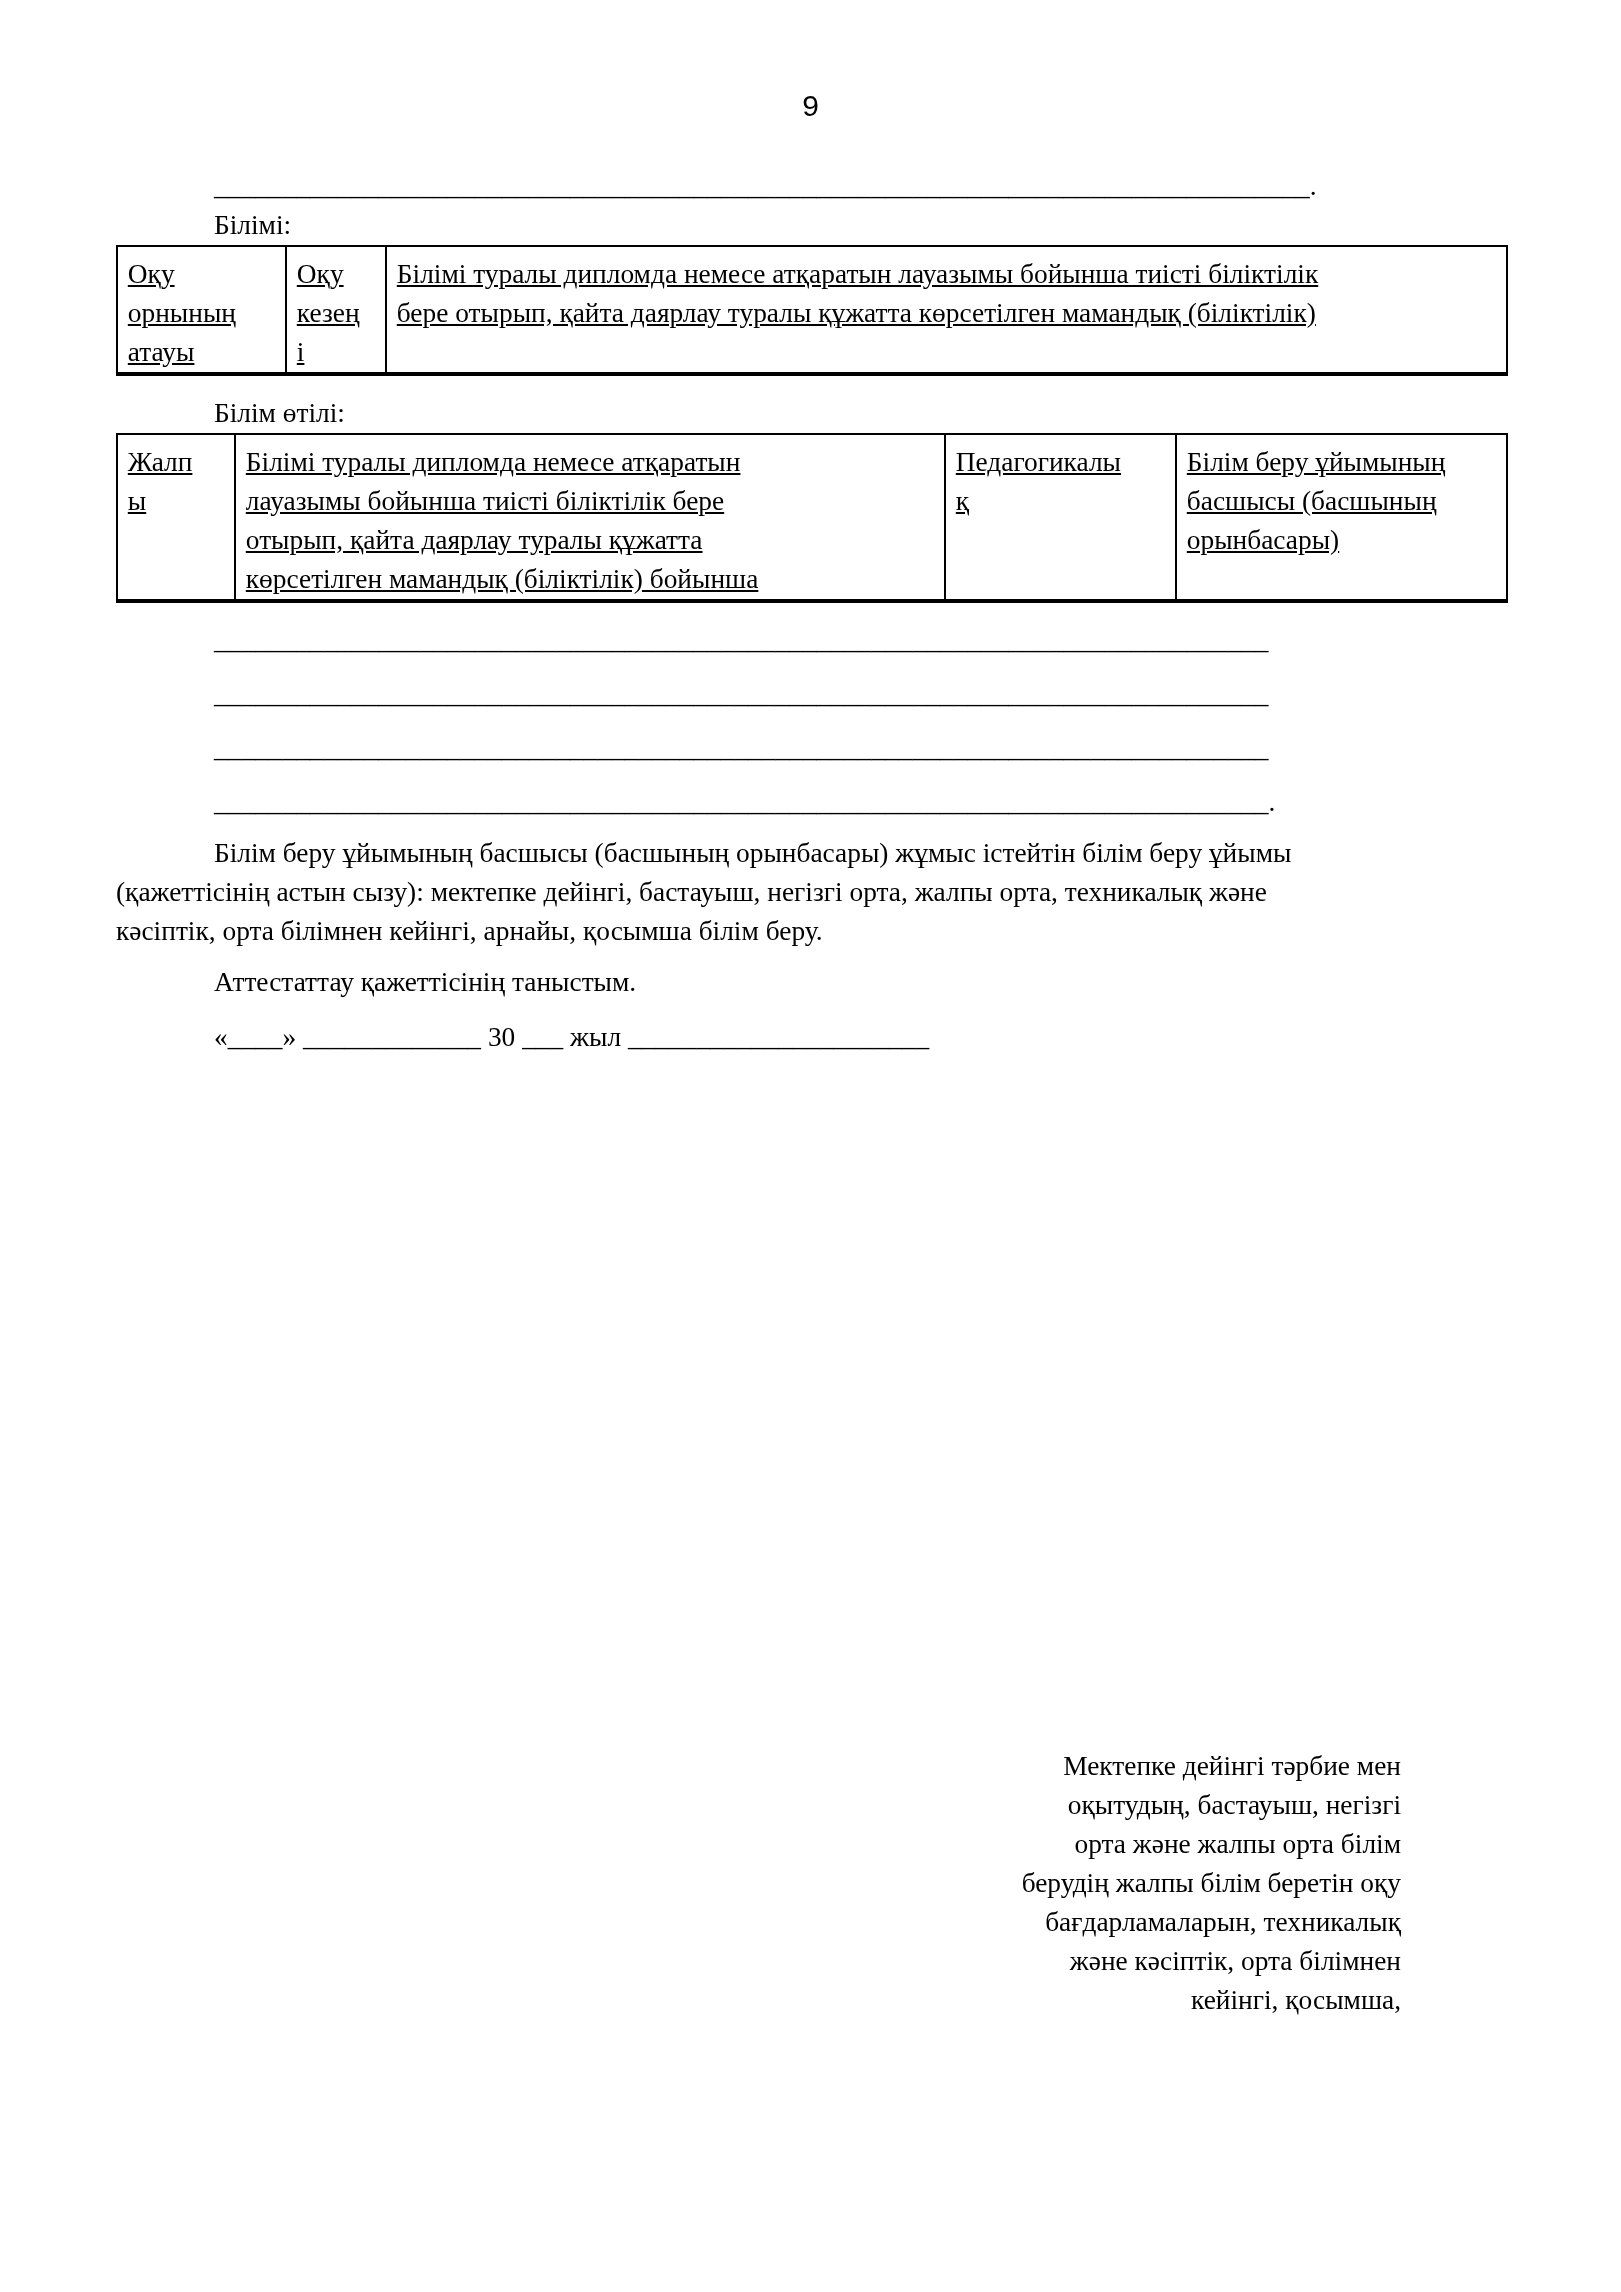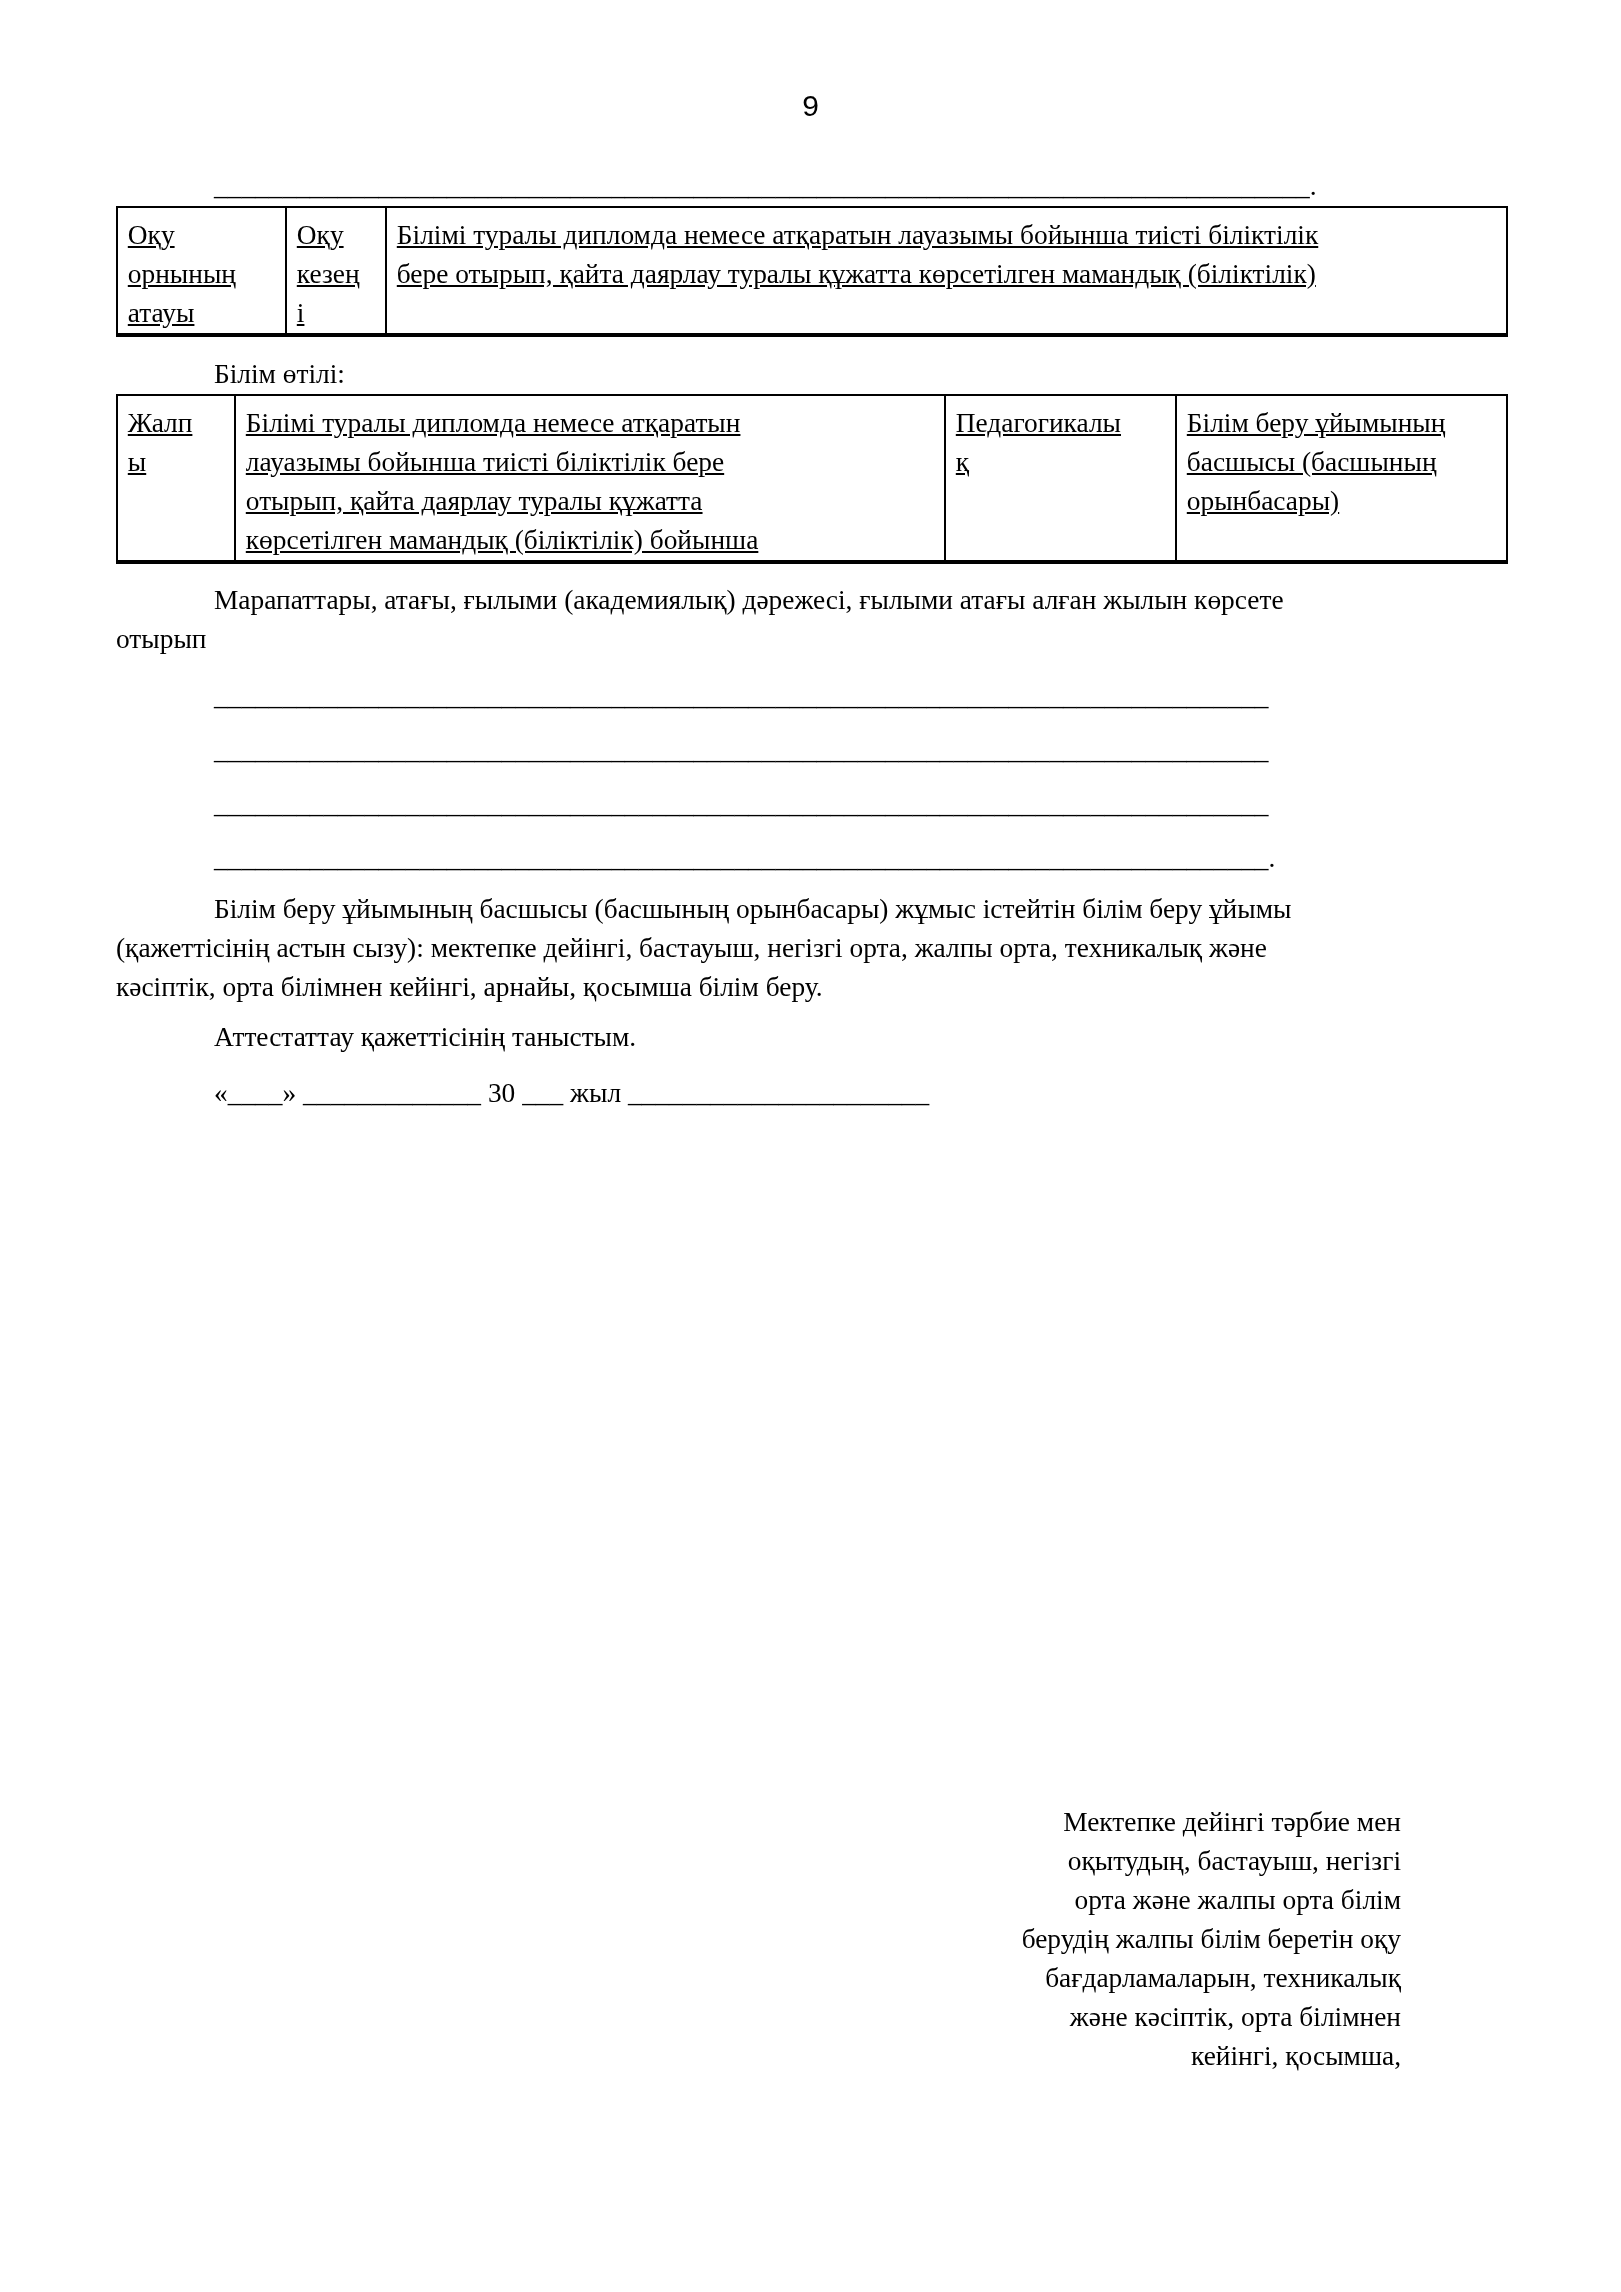--- a/index.html
+++ b/index.html
@@ -99,20 +99,21 @@
 </style>
 </head>
 <body>
 
 <div class="content">
 
   <div class="page-num">9</div>
 
   <div class="top-blank-line">________________________________________________________________________________.</div>
 
+  <div class="section-label label-edu">Білімі:</div>
 
   <table class="doc-table tbl-edu">
     <colgroup>
       <col class="edu-c1">
         <col class="edu-c2">
         <col class="edu-c3">
     </colgroup>
     <tbody>
         <tr>
       <td>Оқу
@@ -146,22 +147,20 @@
 көрсетілген мамандық (біліктілік) бойынша</td>
       <td>Педагогикалы
 қ</td>
       <td>Білім беру ұйымының
 басшысы (басшының
 орынбасары)</td>
     </tr>
   </tbody>
     </table>
 
-  <div class="para para-awards">Марапаттары, атағы, ғылыми (академиялық) дәрежесі, ғылыми атағы алған жылын көрсете
-отырып</div>
 
   <div class="blanks">
     <div class="blank-line">_____________________________________________________________________________</div>
     <div class="blank-line">_____________________________________________________________________________</div>
     <div class="blank-line">_____________________________________________________________________________</div>
     <div class="blank-line">_____________________________________________________________________________.</div>
   </div>
 
   <div class="para para-orgtype">Білім беру ұйымының басшысы (басшының орынбасары) жұмыс істейтін білім беру ұйымы
 (қажеттісінің астын сызу): мектепке дейінгі, бастауыш, негізгі орта, жалпы орта, техникалық және

